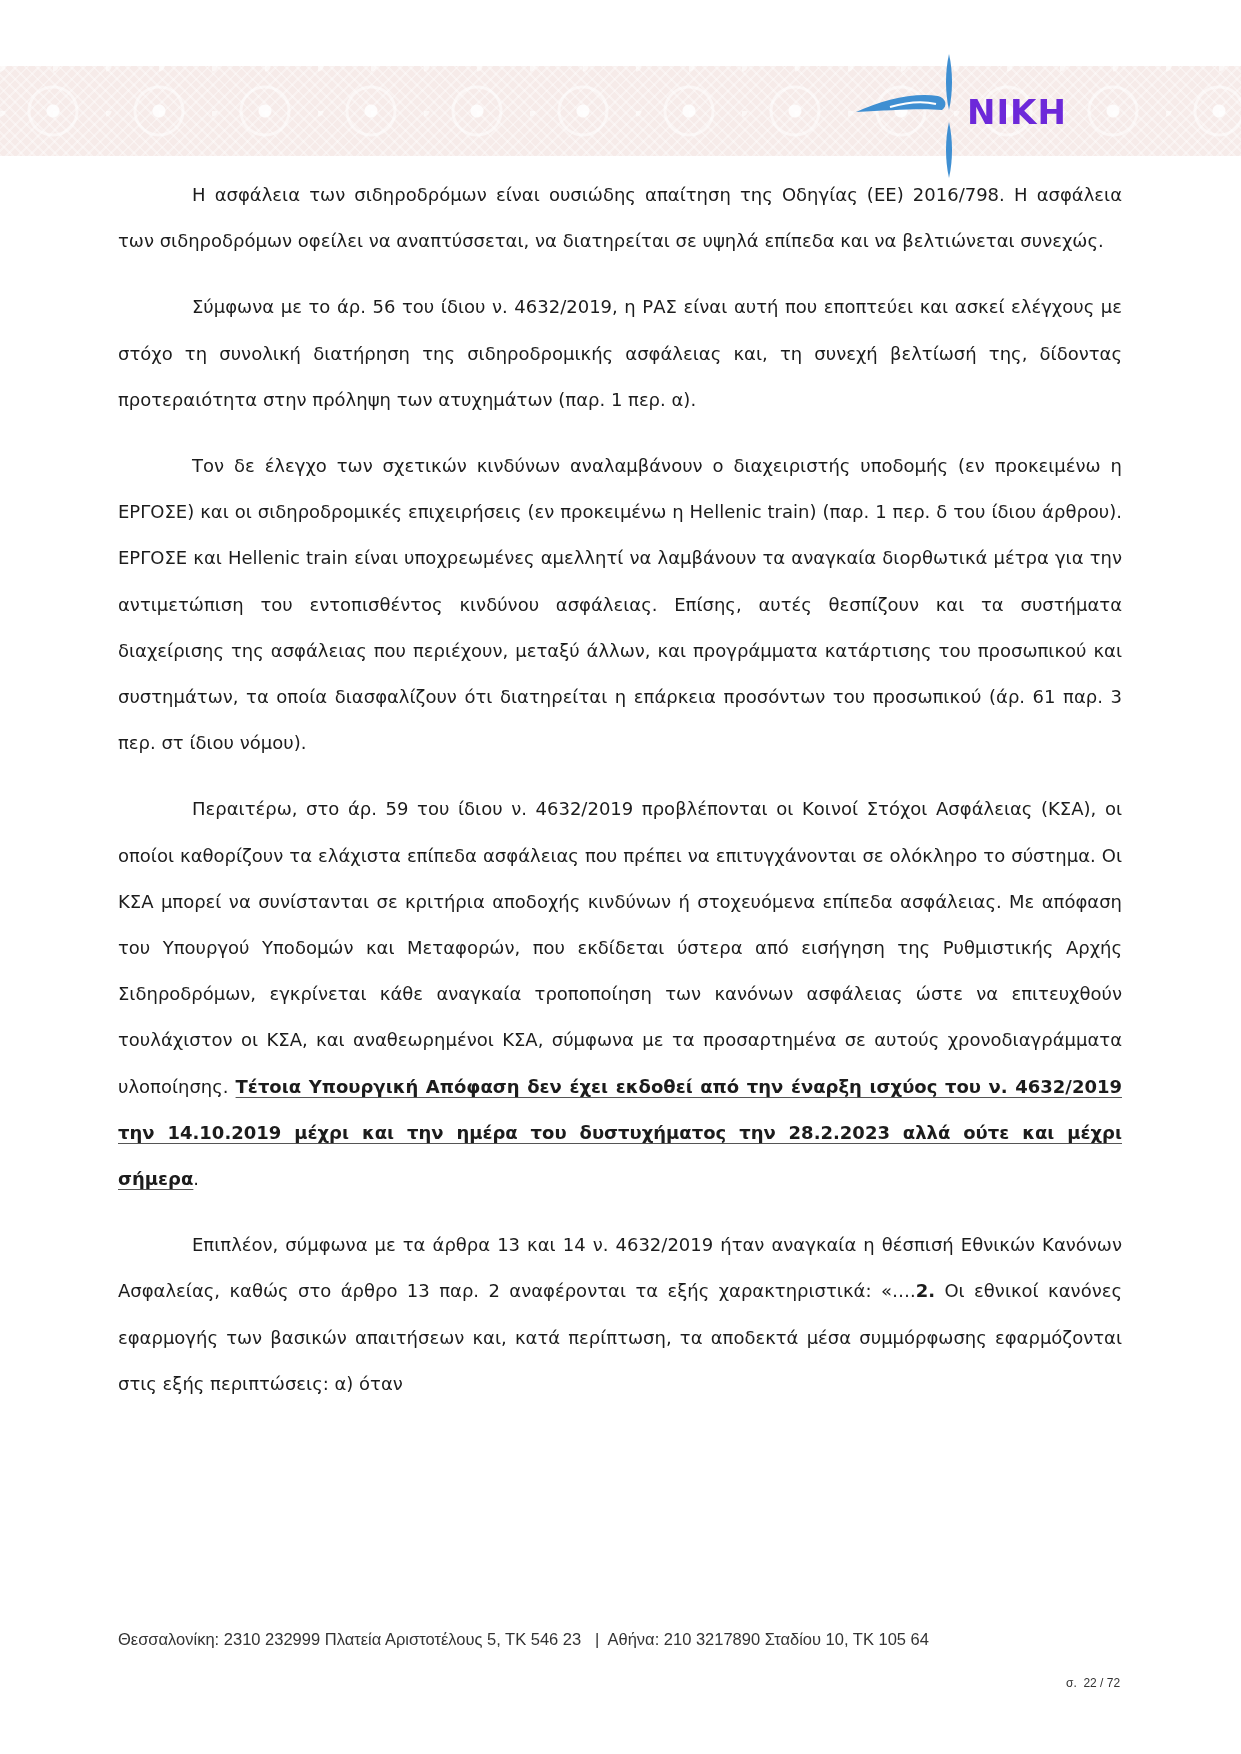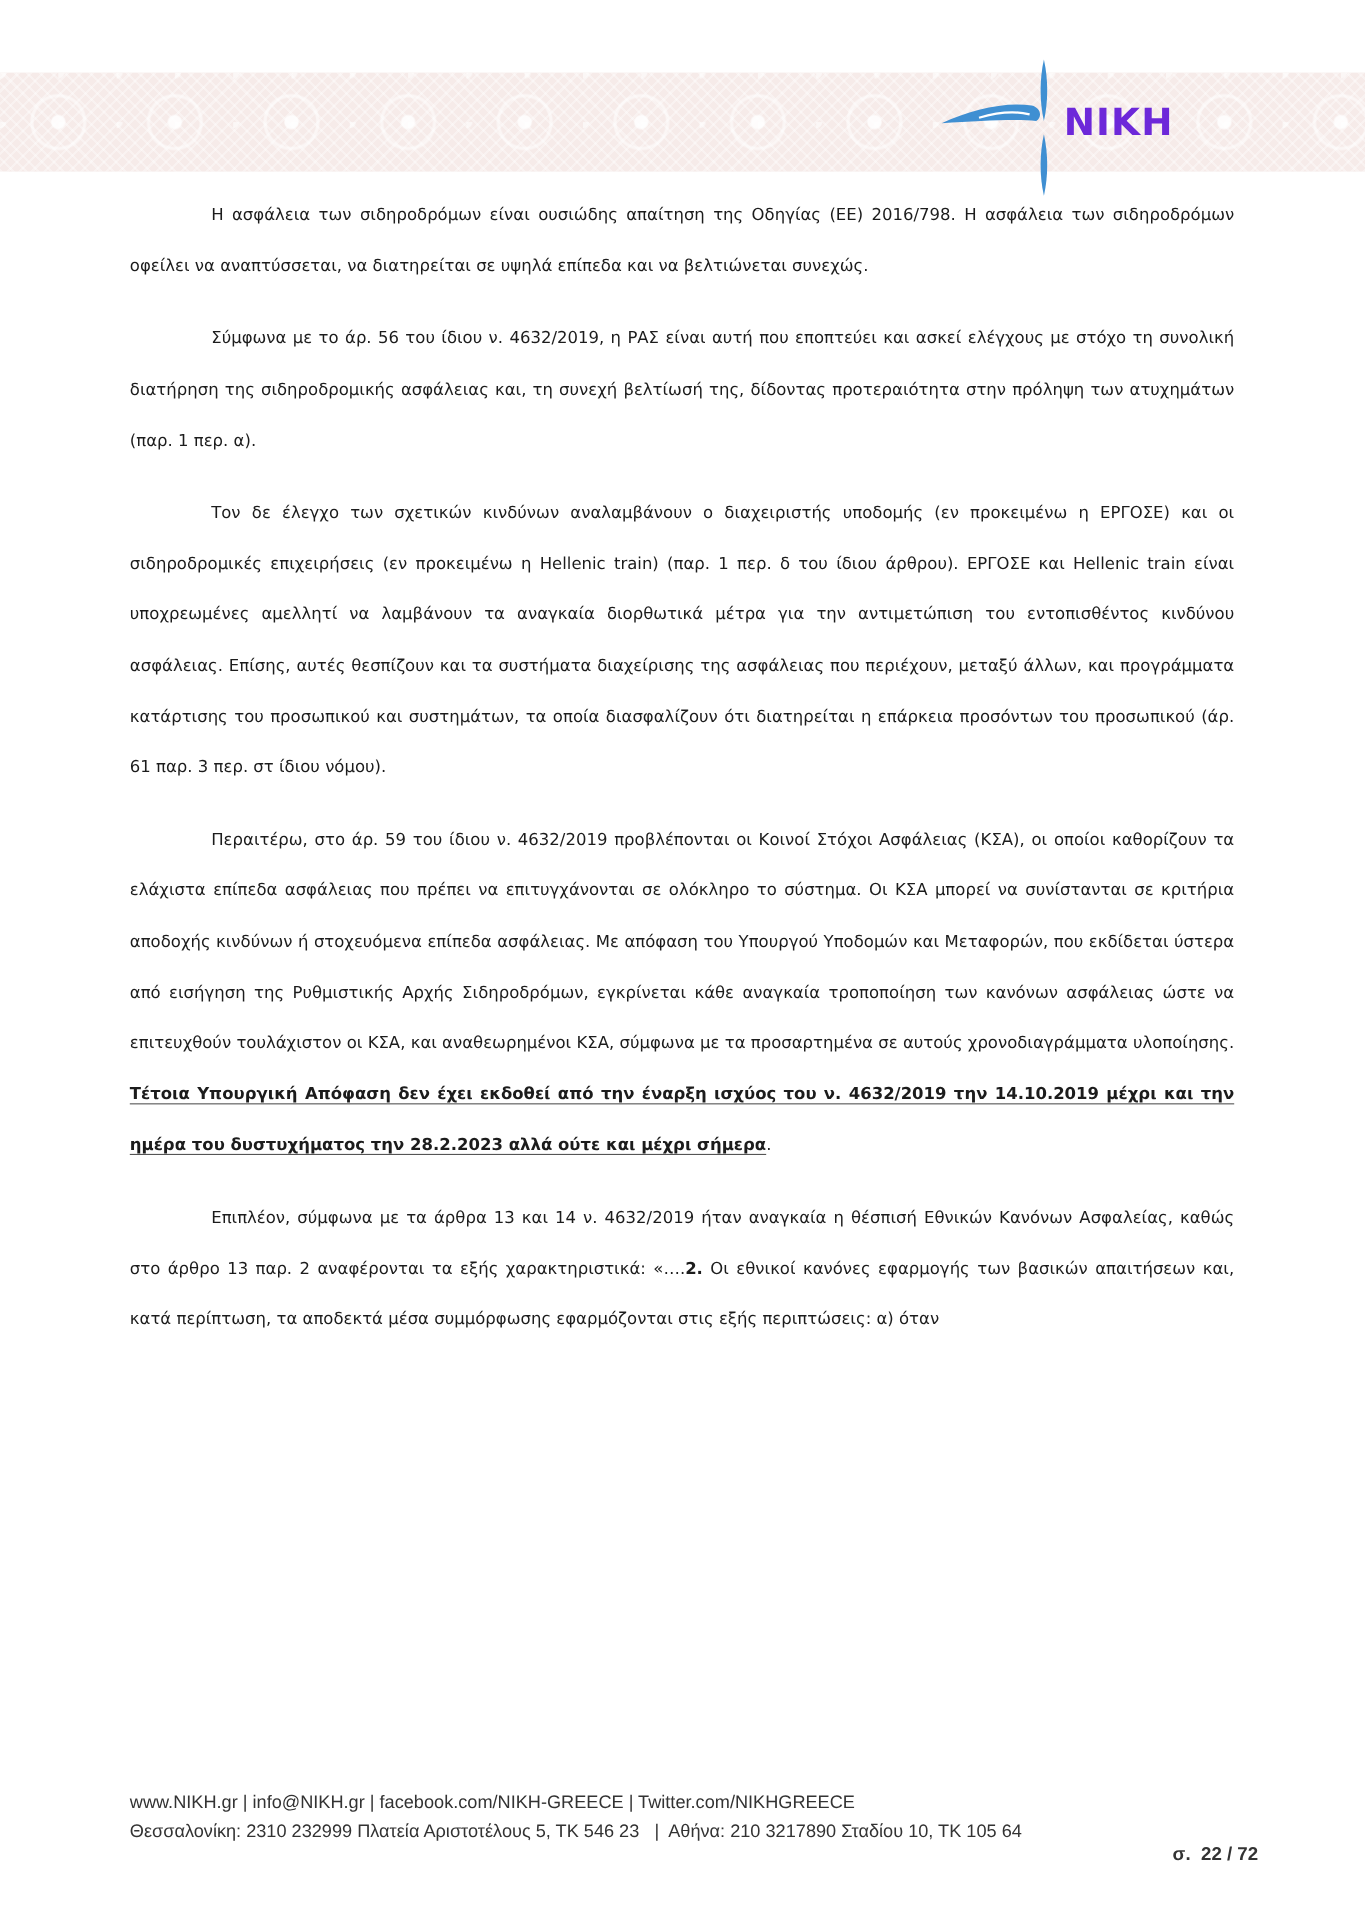--- a/index.html
+++ b/index.html
@@ -19,34 +19,34 @@
     .logo { position: absolute; left: 852px; top: 52px; width: 240px; height: 128px; }
     .logo svg { position: absolute; left: 0; top: 0; }
     .logo-text {
       position: absolute; left: 115px; top: 40px;
       font-family: "DejaVu Sans", sans-serif; font-weight: bold; font-size: 34px;
       color: #6d28d9; letter-spacing: 1px;
     }
 
     .content {
       position: absolute; left: 118px; top: 172px; width: 1004px;
-      font-family: "DejaVu Sans", sans-serif; font-size: 15px; line-height: 46.2px;
+      font-family: "DejaVu Sans", sans-serif; font-size: 18px; line-height: 46.2px;
       text-align: justify; color: #1c1c1c;
     }
     .content p { margin: 0 0 20px 0; text-indent: 74px; }
     .content .bu { font-weight: bold; text-decoration: underline; text-decoration-color: #555; text-underline-offset: 4px; }
     .content b { font-weight: bold; }
 
     .footer {
       position: absolute; left: 118px; top: 1626px; width: 1010px;
       font-family: "Liberation Sans", sans-serif; font-size: 16.5px; line-height: 26px; color: #333;
     }
     .page-num {
       position: absolute; left: 1066px; top: 1676px;
-      font-family: "Liberation Sans", sans-serif; font-size: 17px; color: #333; font-weight: bold;
+      font-family: "Liberation Sans", sans-serif; font-size: 12px; color: #333;
     }
   </style>
 </head>
 <body>
 
 <div class="header-band"></div>
 
 <div class="logo">
   <svg width="240" height="128" viewBox="0 0 240 128">
     <path d="M97 2 C101 20 101 40 97 58 C93 40 93 20 97 2 Z" fill="#3f8fd2"></path>
@@ -69,16 +69,15 @@
   </p>
   <p>
     <span>Περαιτέρω, στο άρ. 59 του ίδιου ν. 4632/2019 προβλέπονται οι Κοινοί Στόχοι Ασφάλειας (ΚΣΑ), οι οποίοι καθορίζουν τα ελάχιστα επίπεδα ασφάλειας που πρέπει να επιτυγχάνονται σε ολόκληρο το σύστημα. Οι ΚΣΑ μπορεί να συνίστανται σε κριτήρια αποδοχής κινδύνων ή στοχευόμενα επίπεδα ασφάλειας. Με απόφαση του Υπουργού Υποδομών και Μεταφορών, που εκδίδεται ύστερα από εισήγηση της Ρυθμιστικής Αρχής Σιδηροδρόμων, εγκρίνεται κάθε αναγκαία τροποποίηση των κανόνων ασφάλειας ώστε να επιτευχθούν τουλάχιστον οι ΚΣΑ, και αναθεωρημένοι ΚΣΑ, σύμφωνα με τα προσαρτημένα σε αυτούς χρονοδιαγράμματα υλοποίησης. </span><span class="bu">Τέτοια Υπουργική Απόφαση δεν έχει εκδοθεί από την έναρξη ισχύος του ν. 4632/2019 την 14.10.2019 μέχρι και την ημέρα του δυστυχήματος την 28.2.2023 αλλά ούτε και μέχρι σήμερα</span><span>.</span>
   </p>
   <p>
     <span>Επιπλέον, σύμφωνα με τα άρθρα 13 και 14 ν. 4632/2019 ήταν αναγκαία η θέσπισή Εθνικών Κανόνων Ασφαλείας, καθώς στο άρθρο 13 παρ. 2 αναφέρονται τα εξής χαρακτηριστικά: «….</span><b>2.</b><span> Οι εθνικοί κανόνες εφαρμογής των βασικών απαιτήσεων και, κατά περίπτωση, τα αποδεκτά μέσα συμμόρφωσης εφαρμόζονται στις εξής περιπτώσεις: α) όταν</span>
   </p>
 </div>
 
 <div class="footer">
-  <div>www.NIKH.gr | info@NIKH.gr | facebook.com/NIKH-GREECE | Twitter.com/NIKHGREECE</div>
   <div style="white-space: pre;">Θεσσαλονίκη: 2310 232999 Πλατεία Αριστοτέλους 5, ΤΚ 546 23   |  Αθήνα: 210 3217890 Σταδίου 10, ΤΚ 105 64</div>
 </div>
 <div class="page-num" style="white-space: pre;">σ.  22 / 72</div>
 
 </body></html>

